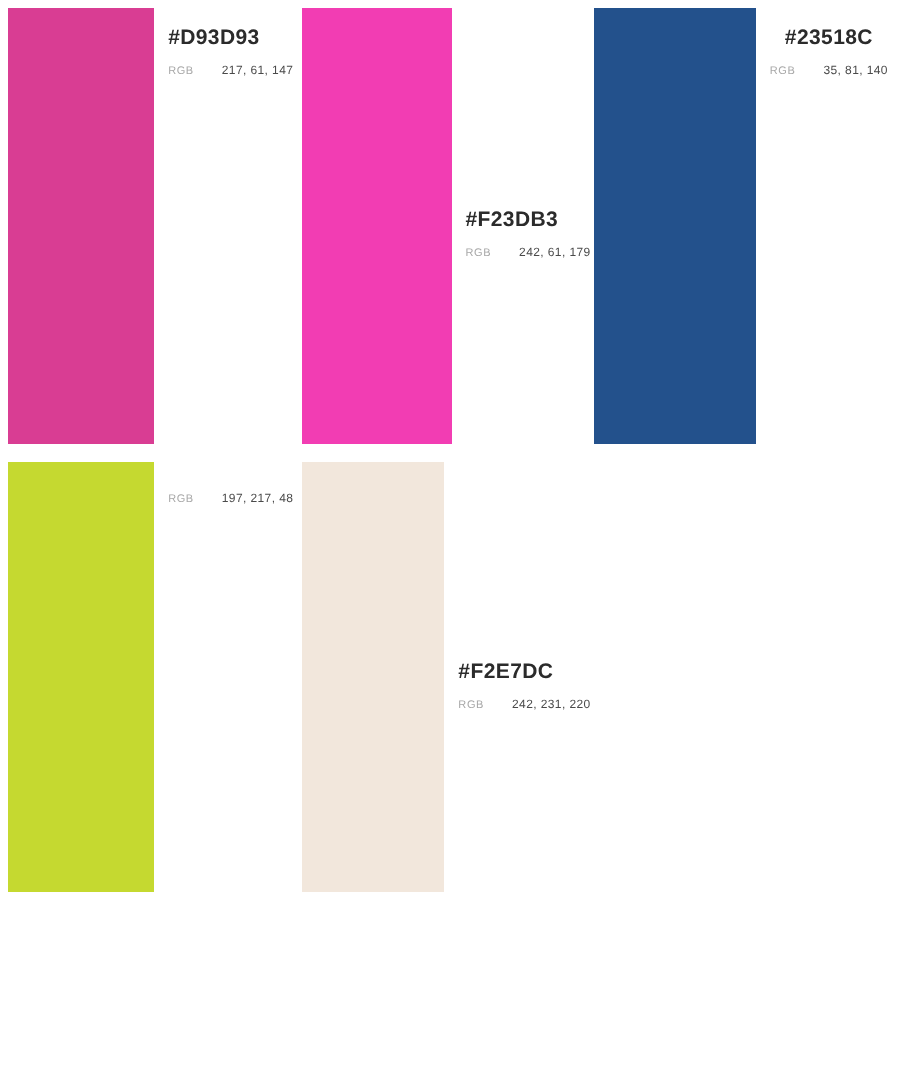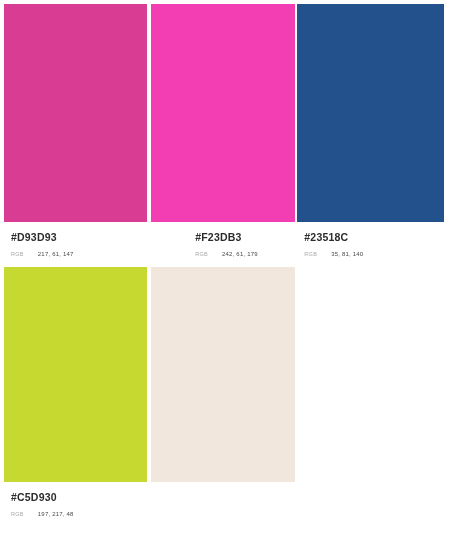--- a/index.html
+++ b/index.html
@@ -23,26 +23,26 @@
 
   .palette-row {
     display: flex;
     width: 100%;
   }
 
   .swatch-cell {
     width: 33.333%;
     box-sizing: border-box;
     display: flex;
-    flex-direction: column;
+    flex-direction: row;
   }
 
   .swatch-cell.col-1 { padding-right: 4px; }
   .swatch-cell.col-2 { padding-right: 2px; align-items: center; }
-  .swatch-cell.col-3 { padding-right: 0; }
+  .swatch-cell.col-3 { padding-right: 0; text-align: center; }
 
   .swatch-cell.empty .swatch-chip,
   .swatch-cell.empty .swatch-info { visibility: hidden; }
 
   .swatch-chip {
     width: 100%;
     height: 218px;
   }
 
   .palette-row.row-2 .swatch-chip {
@@ -131,30 +131,36 @@
 
   </div>
 
   <div class="row-gap"></div>
 
   <div class="palette-row row-2">
 
     <div class="swatch-cell col-1">
       <div class="swatch-chip" style="background-color: rgb(197, 217, 48);"></div>
       <div class="swatch-info">
-        <div class="swatch-hex">#C5D930</div>
         <div class="swatch-rgb-line">
           <span class="rgb-label">RGB</span>
           <span class="rgb-values">197, 217, 48</span>
         </div>
       </div>
     </div>
 
     <div class="swatch-cell col-2">
       <div class="swatch-chip" style="background-color: rgb(242, 231, 220);"></div>
+      <div class="swatch-info">
+        <div class="swatch-hex">#F2E7DC</div>
+        <div class="swatch-rgb-line">
+          <span class="rgb-label">RGB</span>
+          <span class="rgb-values">242, 231, 220</span>
+        </div>
+      </div>
     </div>
 
     <div class="swatch-cell col-3 empty">
       <div class="swatch-chip" style="background-color: rgb(255, 255, 255);"></div>
       <div class="swatch-info">
         <div class="swatch-hex"></div>
         <div class="swatch-rgb-line">
           <span class="rgb-label"></span>
           <span class="rgb-values"></span>
         </div>

